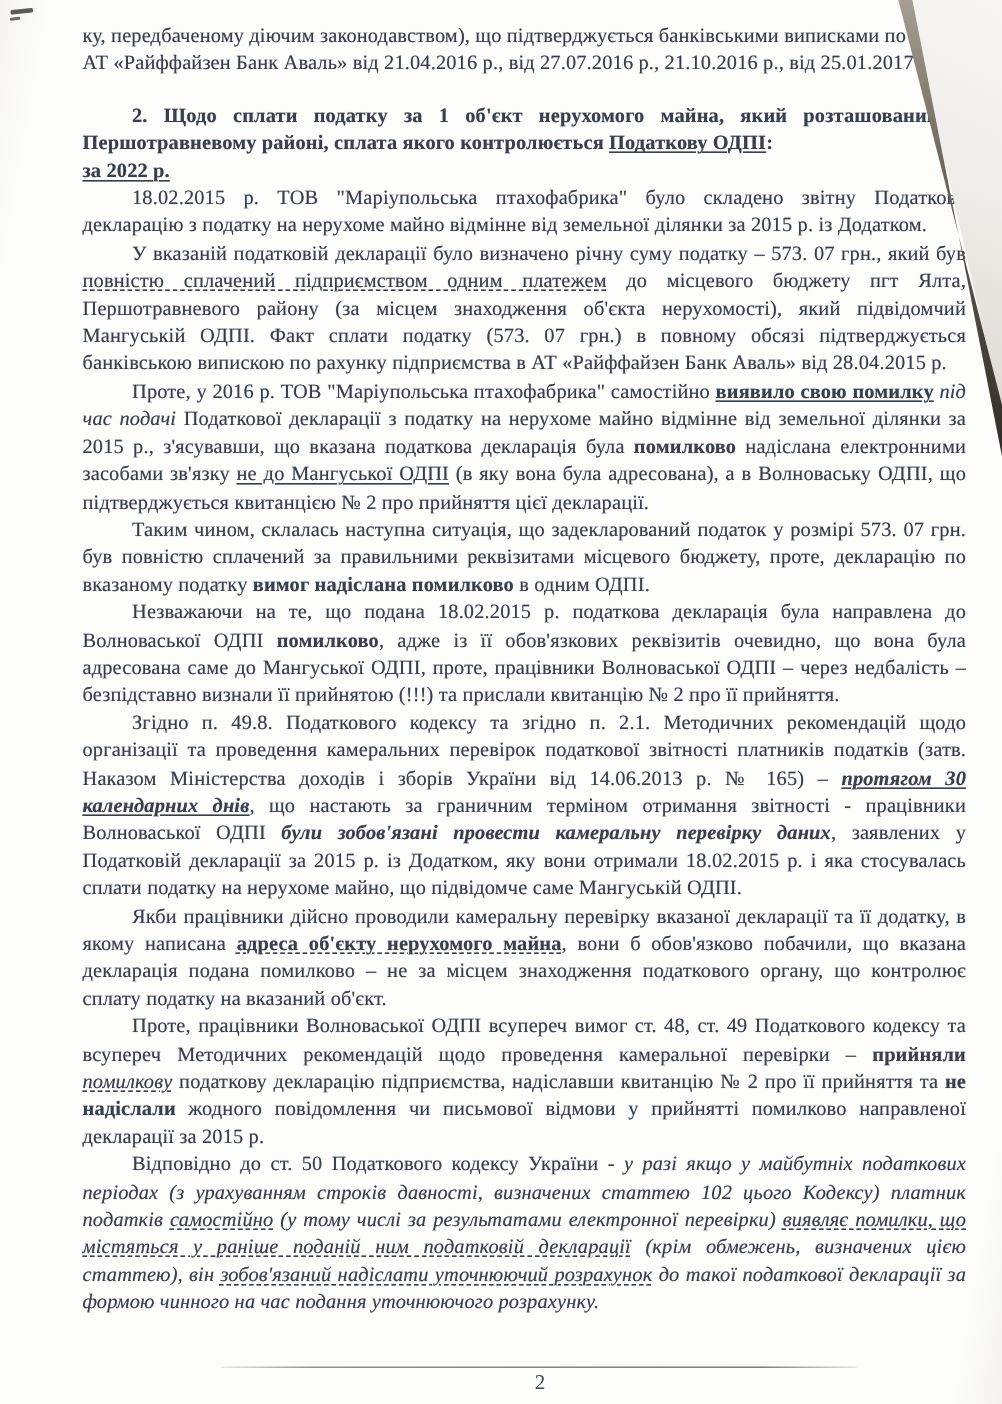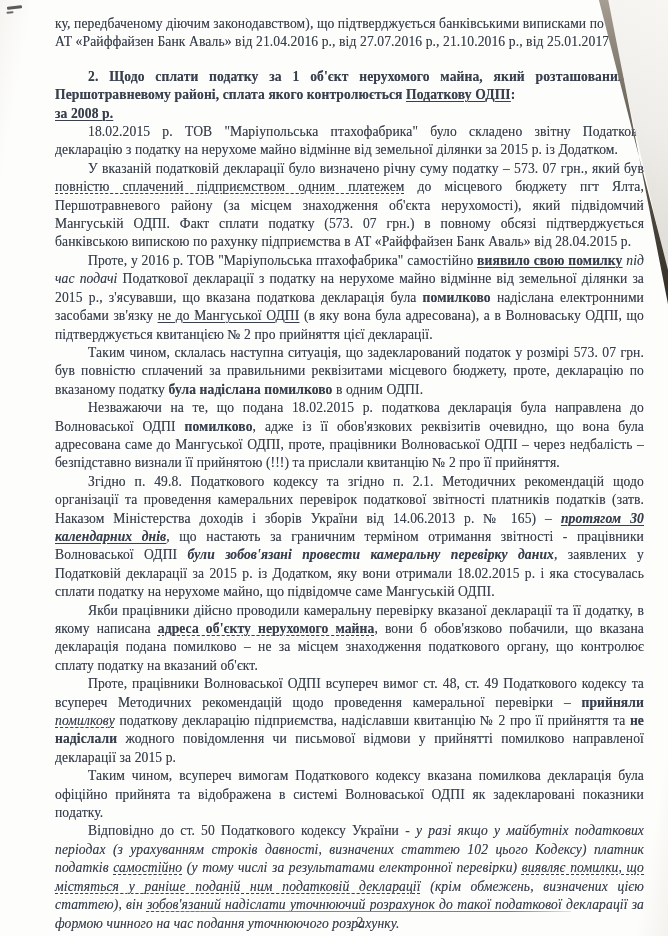--- a/index.html
+++ b/index.html
@@ -66,30 +66,29 @@
 <body>
 
 <div class="page">
 
   <span class="pen-mark"></span>
 
   <div class="content">
       <p><span>ку, передбаченому діючим законодавством), що підтверджується банківськими виписками по ра</span></p>
       <p><span>АТ «Райффайзен Банк Аваль» від 21.04.2016 р., від 27.07.2016 р., 21.10.2016 р., від 25.01.2017 р.</span></p>
       <p class="indent gap"><span class="b">2. Щодо сплати податку за 1 об'єкт нерухомого майна, який розташований в Першотравневому районі, сплата якого контролюється </span><span class="b u">Податкову ОДПІ</span><span class="b">:</span></p>
-      <p><span class="b u">за 2008 р.</span></p>
+      <p><span class="b u">за 2022 р.</span></p>
       <p class="indent"><span>18.02.2015 р. ТОВ "Маріупольська птахофабрика" було складено звітну Податкову декларацію з податку на нерухоме майно відмінне від земельної ділянки за 2015 р. із Додатком.</span></p>
       <p class="indent"><span>У вказаній податковій декларації було визначено річну суму податку – 573. 07 грн., який був </span><span class="d">повністю сплачений підприємством одним платежем</span><span> до місцевого бюджету пгт Ялта, Першотравневого району (за місцем знаходження об'єкта нерухомості), який підвідомчий Мангуській ОДПІ. Факт сплати податку (573. 07 грн.) в повному обсязі підтверджується банківською випискою по рахунку підприємства в АТ «Райффайзен Банк Аваль» від 28.04.2015 р.</span></p>
       <p class="indent"><span>Проте, у 2016 р. ТОВ "Маріупольська птахофабрика" самостійно </span><span class="b u">виявило свою помилку</span><span> </span><span class="i">під час подачі</span><span> Податкової декларації з податку на нерухоме майно відмінне від земельної ділянки за 2015 р., з'ясувавши, що вказана податкова декларація була </span><span class="b">помилково</span><span> надіслана електронними засобами зв'язку </span><span class="u">не до Мангуської ОДПІ</span><span> (в яку вона була адресована), а в Волноваську ОДПІ, що підтверджується квитанцією № 2 про прийняття цієї декларації.</span></p>
-      <p class="indent"><span>Таким чином, склалась наступна ситуація, що задекларований податок у розмірі 573. 07 грн. був повністю сплачений за правильними реквізитами місцевого бюджету, проте, декларацію по вказаному податку </span><span class="b">була надіслана помилково</span><span> в одним ОДПІ.</span></p>
+      <p class="indent"><span>Таким чином, склалась наступна ситуація, що задекларований податок у розмірі 573. 07 грн. був повністю сплачений за правильними реквізитами місцевого бюджету, проте, декларацію по вказаному податку </span><span class="b">вимог надіслана помилково</span><span> в одним ОДПІ.</span></p>
       <p class="indent"><span>Незважаючи на те, що подана 18.02.2015 р. податкова декларація була направлена до Волноваської ОДПІ </span><span class="b">помилково</span><span>, адже із її обов'язкових реквізитів очевидно, що вона була адресована саме до Мангуської ОДПІ, проте, працівники Волноваської ОДПІ – через недбалість – безпідставно визнали її прийнятою (!!!) та прислали квитанцію № 2 про її прийняття.</span></p>
       <p class="indent"><span>Згідно п. 49.8. Податкового кодексу та згідно п. 2.1. Методичних рекомендацій щодо організації та проведення камеральних перевірок податкової звітності платників податків (затв. Наказом Міністерства доходів і зборів України від 14.06.2013 р. № 165) – </span><span class="b i u">протягом 30 календарних днів</span><span>, що настають за граничним терміном отримання звітності - працівники Волноваської ОДПІ </span><span class="b i">були зобов'язані провести камеральну перевірку даних</span><span>, заявлених у Податковій декларації за 2015 р. із Додатком, яку вони отримали 18.02.2015 р. і яка стосувалась сплати податку на нерухоме майно, що підвідомче саме Мангуській ОДПІ.</span></p>
       <p class="indent"><span>Якби працівники дійсно проводили камеральну перевірку вказаної декларації та її додатку, в якому написана </span><span class="b d">адреса об'єкту нерухомого майна</span><span>, вони б обов'язково побачили, що вказана декларація подана помилково – не за місцем знаходження податкового органу, що контролює сплату податку на вказаний об'єкт.</span></p>
       <p class="indent"><span>Проте, працівники Волноваської ОДПІ всупереч вимог ст. 48, ст. 49 Податкового кодексу та всупереч Методичних рекомендацій щодо проведення камеральної перевірки – </span><span class="b">прийняли</span><span> </span><span class="i d">помилкову</span><span> податкову декларацію підприємства, надіславши квитанцію № 2 про її прийняття та </span><span class="b">не надіслали</span><span> жодного повідомлення чи письмової відмови у прийнятті помилково направленої декларації за 2015 р.</span></p>
-      <p class="indent"><span>Таким чином, всупереч вимогам Податкового кодексу вказана помилкова декларація була офіційно прийнята та відображена в системі Волноваської ОДПІ як задекларовані показники податку.</span></p>
       <p class="indent"><span>Відповідно до ст. 50 Податкового кодексу України - </span><span class="i">у разі якщо у майбутніх податкових періодах (з урахуванням строків давності, визначених статтею 102 цього Кодексу) платник податків </span><span class="i d">самостійно</span><span class="i"> (у тому числі за результатами електронної перевірки) </span><span class="i d">виявляє помилки, що містяться у раніше поданій ним податковій декларації</span><span class="i"> (крім обмежень, визначених цією статтею), він </span><span class="i d">зобов'язаний надіслати уточнюючий розрахунок</span><span class="i"> до такої податкової декларації за формою чинного на час подання уточнюючого розрахунку.</span></p>
     </div>
 
   <div class="page-curl">
     <div class="curl-back"></div>
     <div class="curl-crease"></div>
   </div>
 
   <div class="footer-rule"></div>
   <div class="page-number">2</div>

